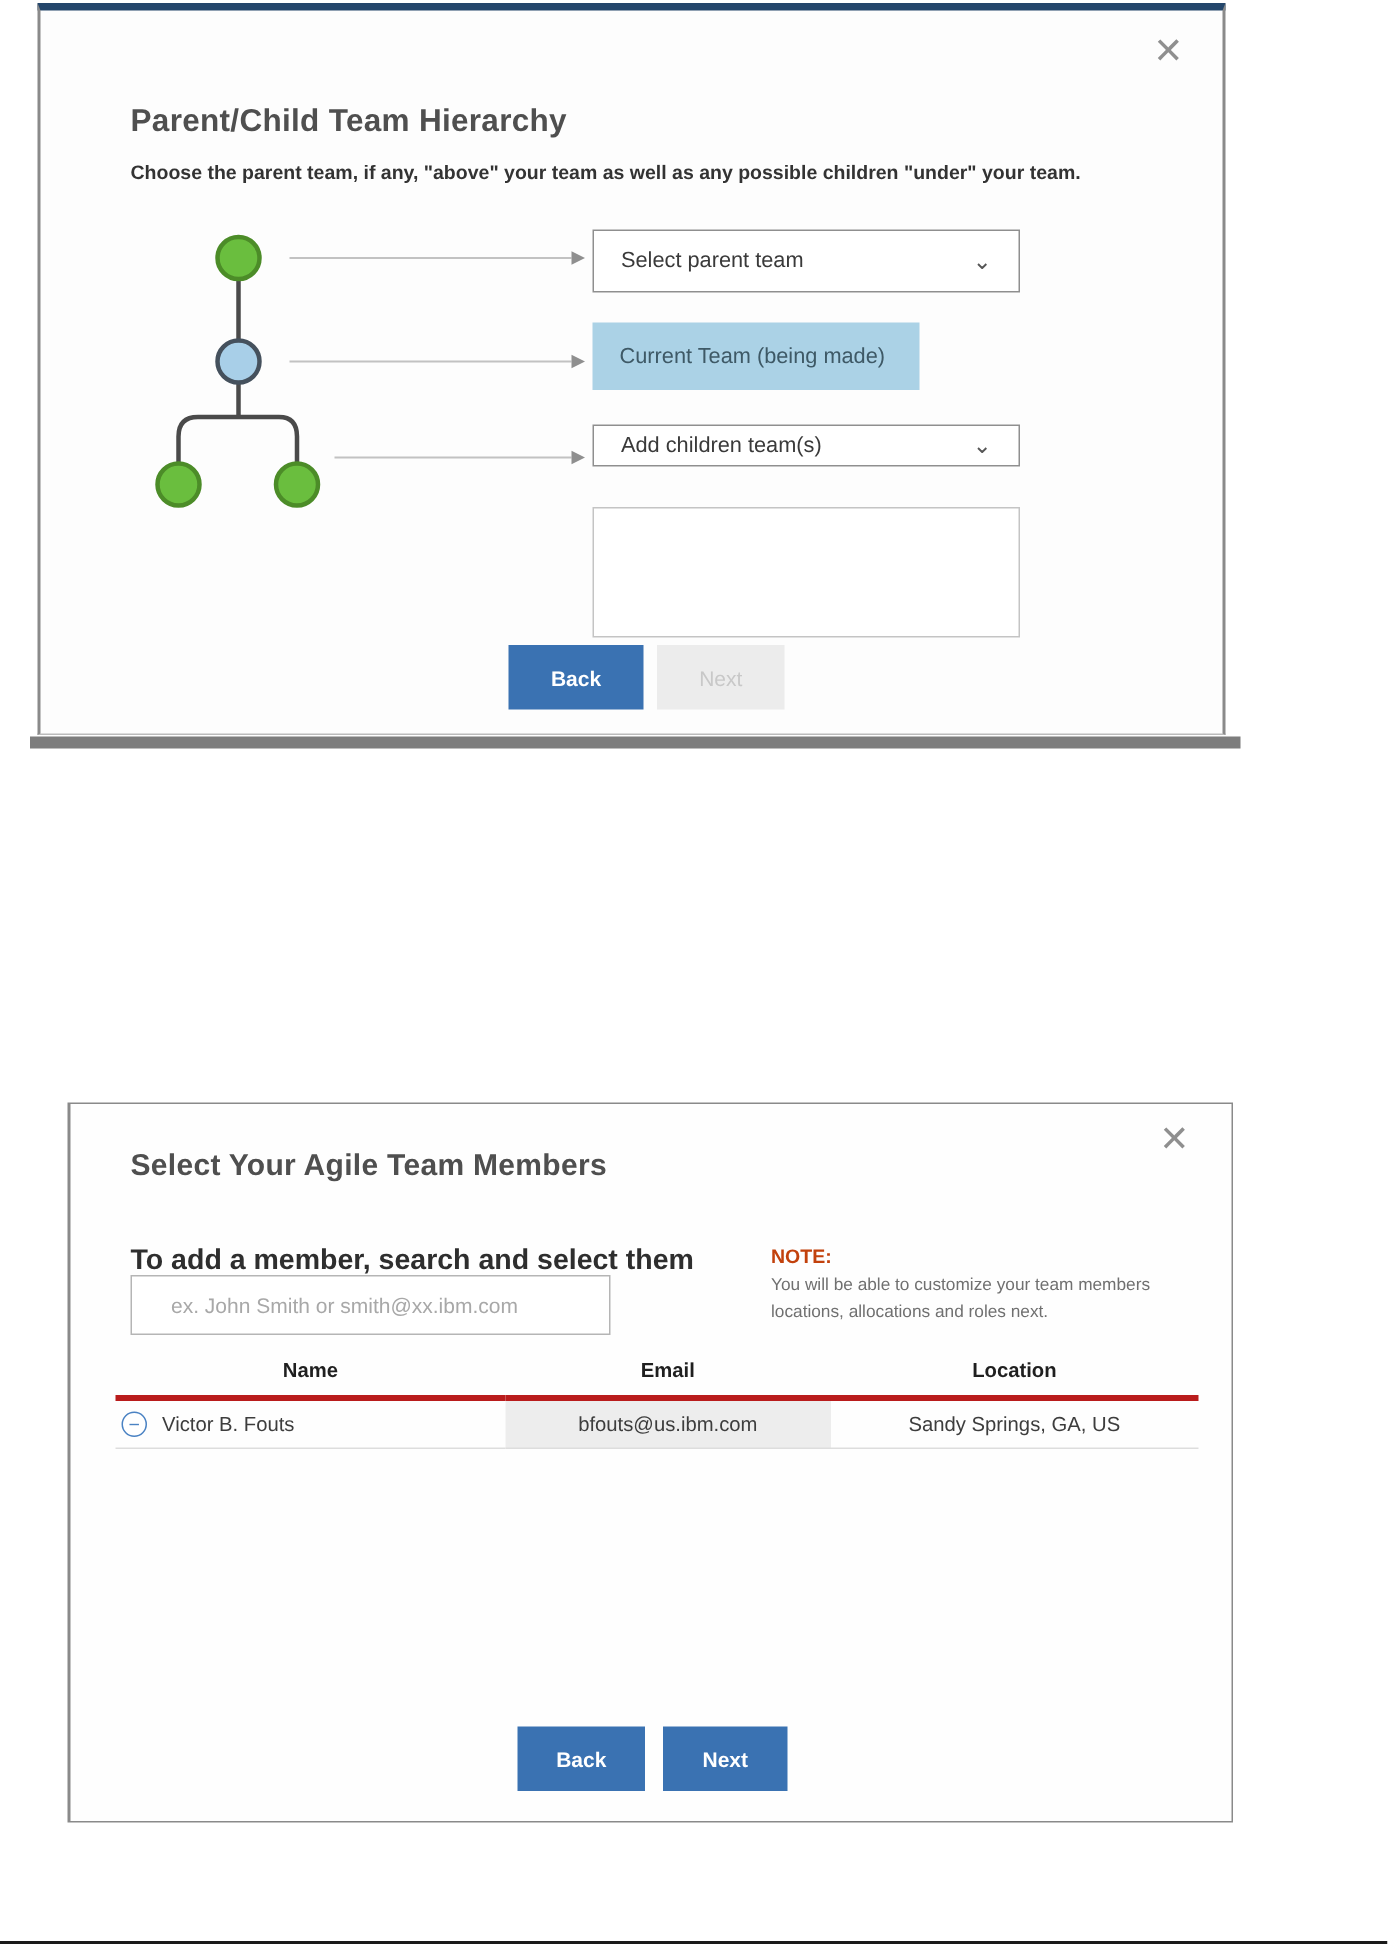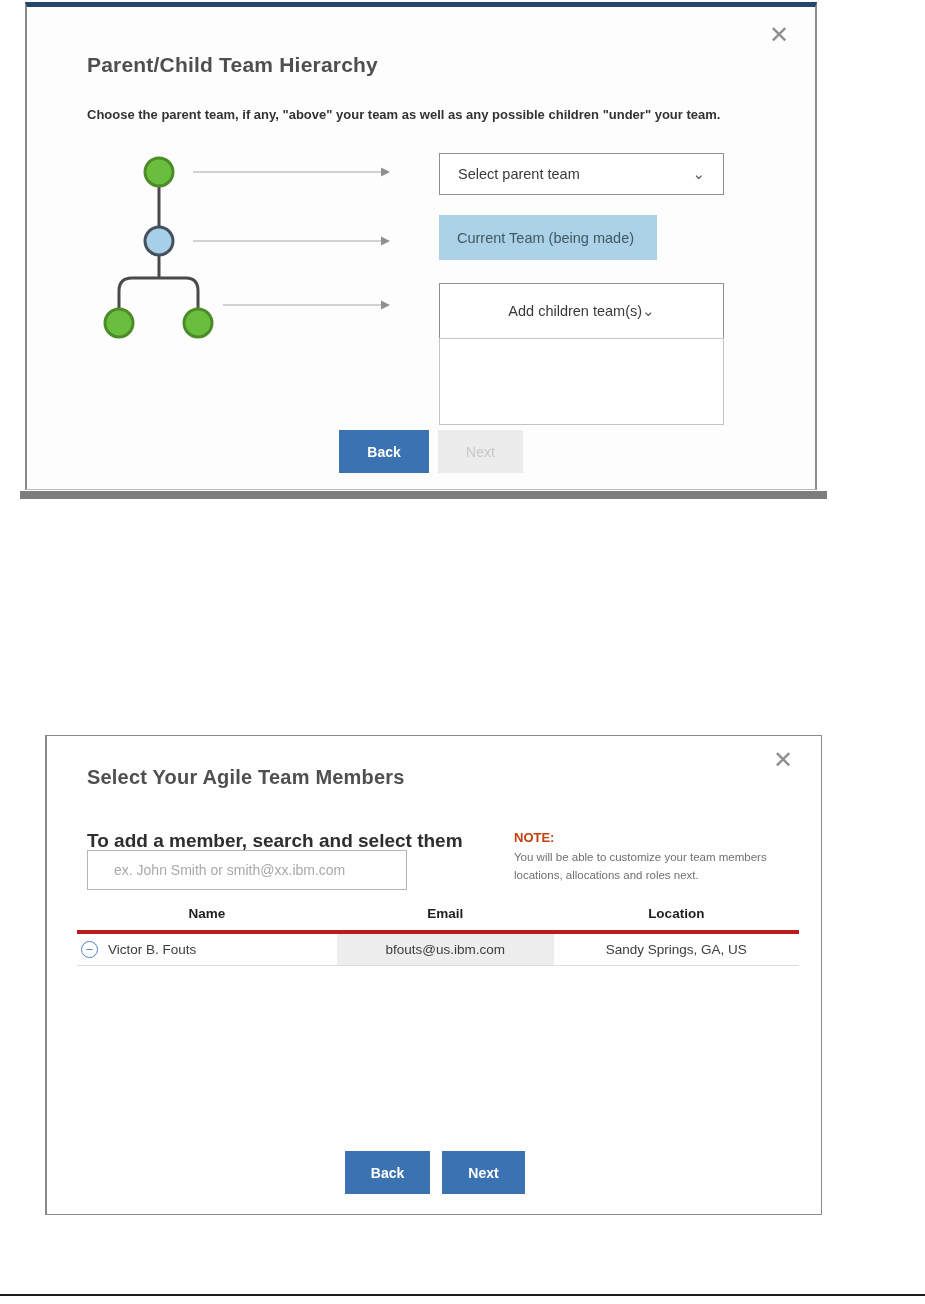--- a/index.html
+++ b/index.html
@@ -19,30 +19,30 @@
   .modal1-shadow {
     position:absolute; left:20px; top:491px; width:807px; height:8px;
     background:#7d7d7d;
   }
   .close-x {
     position:absolute; font-size:24px; font-weight:300; color:#8f8f8f;
     line-height:1; cursor:pointer; user-select:none;
   }
   .modal1 .close-x { right:26px; top:16px; }
   .m1-title {
-    position:absolute; left:60px; top:46px;
+    position:absolute; left:60px; top:62px;
     font-size:21px; color:#4f4f4f; letter-spacing:.2px;
   }
   .m1-desc {
     position:absolute; left:60px; top:100px; width:700px;
     font-size:13px; font-weight:600; color:#333;
   }
   .tree-svg { position:absolute; left:60px; top:138px; }
 
-  .m1-control { position:absolute; left:368px;margin-left:44px; }
+  .m1-control { position:absolute; left:368px; }
   .dropdown {
     width:285px; height:42px; border:1px solid #8f8f8f; background:#fff;
     display:flex; align-items:center; justify-content:space-between;
     padding:0 18px; font-size:14.5px; color:#3a3a3a; cursor:pointer;
   }
   .dropdown .chev { font-size:15px; color:#565656; }
   .current-team {
     width:218px; height:45px; background:#abd2e6;
     display:flex; align-items:center; padding-left:18px;
     font-size:14.5px; color:#3e5966;
@@ -142,21 +142,21 @@
 
   <div class="m1-control dropdown" style="top:146px;">
     <span>Select parent team</span>
     <span class="chev">⌄</span>
   </div>
 
   <div class="m1-control current-team" style="top:208px;">
     <span>Current Team (being made)</span>
   </div>
 
-  <div class="m1-control dropdown" style="top:276px; height:56px;justify-content:center;">
+  <div class="m1-control dropdown" style="top:276px; height:28px;">
     <span>Add children team(s)</span>
     <span class="chev">⌄</span>
   </div>
 
   <div class="m1-control empty-box" style="top:331px;"></div>
 
   <button class="btn" style="left:312px; top:423px; width:90px;">Back</button>
   <button class="btn disabled" style="left:411px; top:423px; width:85px;">Next</button>
 </div>
 <div class="modal1-shadow"></div>

